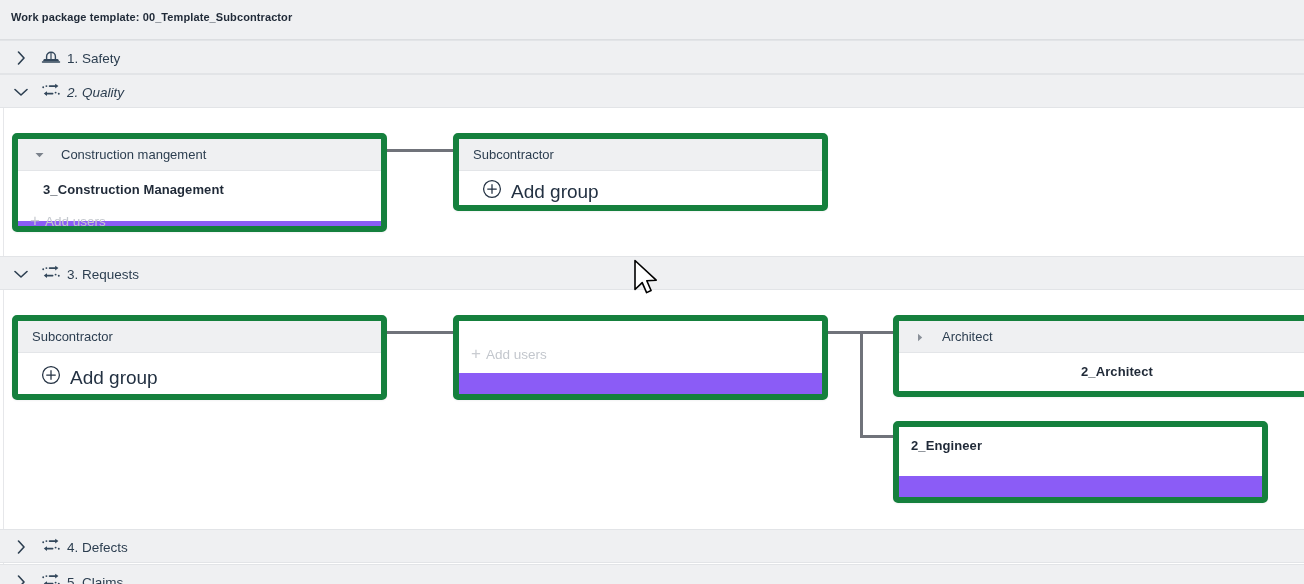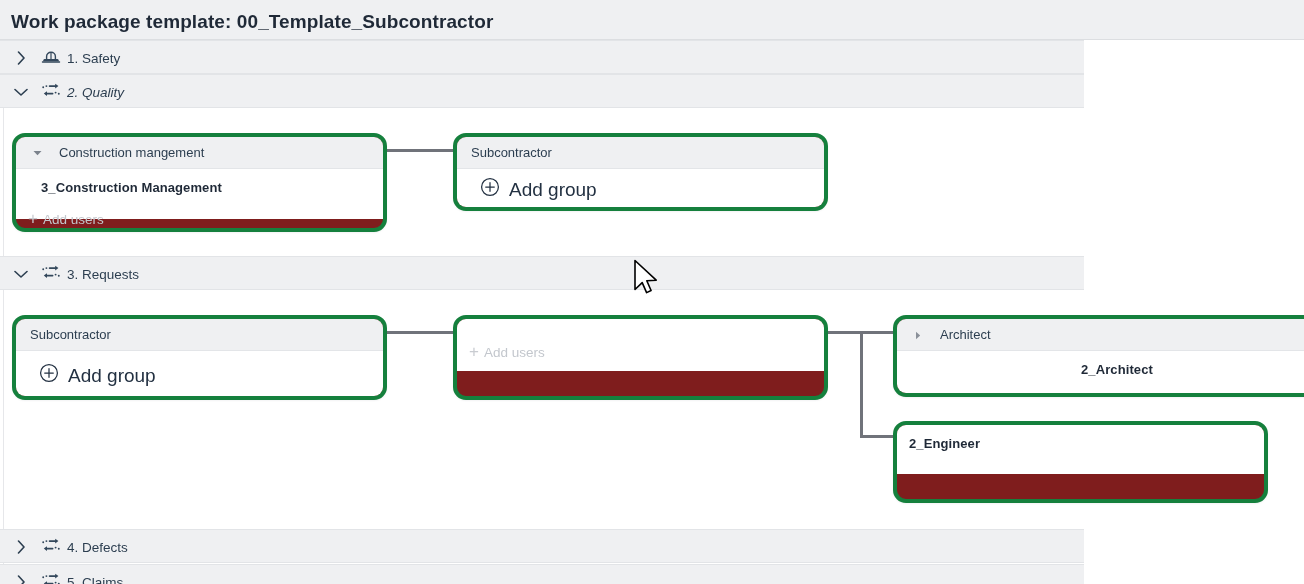--- a/index.html
+++ b/index.html
@@ -22,41 +22,41 @@
   .titlebar {
     position: absolute;
     left: 0; top: 0;
     width: 1304px; height: 40px;
     background: #eff0f2;
     border-bottom: 1px solid #dcdee1;
   }
   .titlebar .title {
     position: absolute;
     left: 11px; top: 11px;
-    font-size: 19px;
+    font-size: 11px;
     font-weight: 600;
     color: #1f2937;
     letter-spacing: 0.1px;
     white-space: nowrap;
   }
 
   
   .left-rail {
     position: absolute;
     left: 0; top: 40px;
     width: 4px; height: 544px;
     background: #ffffff;
     border-right: 1px solid #e6e7ea;
   }
 
   
   .section-head {
     position: absolute;
     left: 0;
-    width: 1084px;
+    width: 1304px;
     height: 34px;
     background: #eff0f2;
     border-top: 1px solid #e2e4e7;
     border-bottom: 1px solid #e2e4e7;
     cursor: pointer;
   }
   .section-head .chev {
     position: absolute;
     left: 12px; top: 0;
     width: 18px; height: 34px;
@@ -74,23 +74,23 @@
     height: 34px;
     display: flex; align-items: center;
     font-size: 13.5px;
     color: #2c3e50;
     white-space: nowrap;
   }
 
   
   .card {
     position: absolute;
-    background: #7f1d1d;
-    border: 4px solid #15803d;
-    border-radius: 13px;
+    background: #8b5cf6;
+    border: 6px solid #15803d;
+    border-radius: 5px;
     box-shadow: 0 1px 2px rgba(16,24,40,0.05);
     overflow: hidden;
   }
   .card-head {
     position: relative;
     height: 32px;
     background: #eff0f2;
     border-bottom: 1px solid #e3e5e8;
     display: flex;
     align-items: center;

